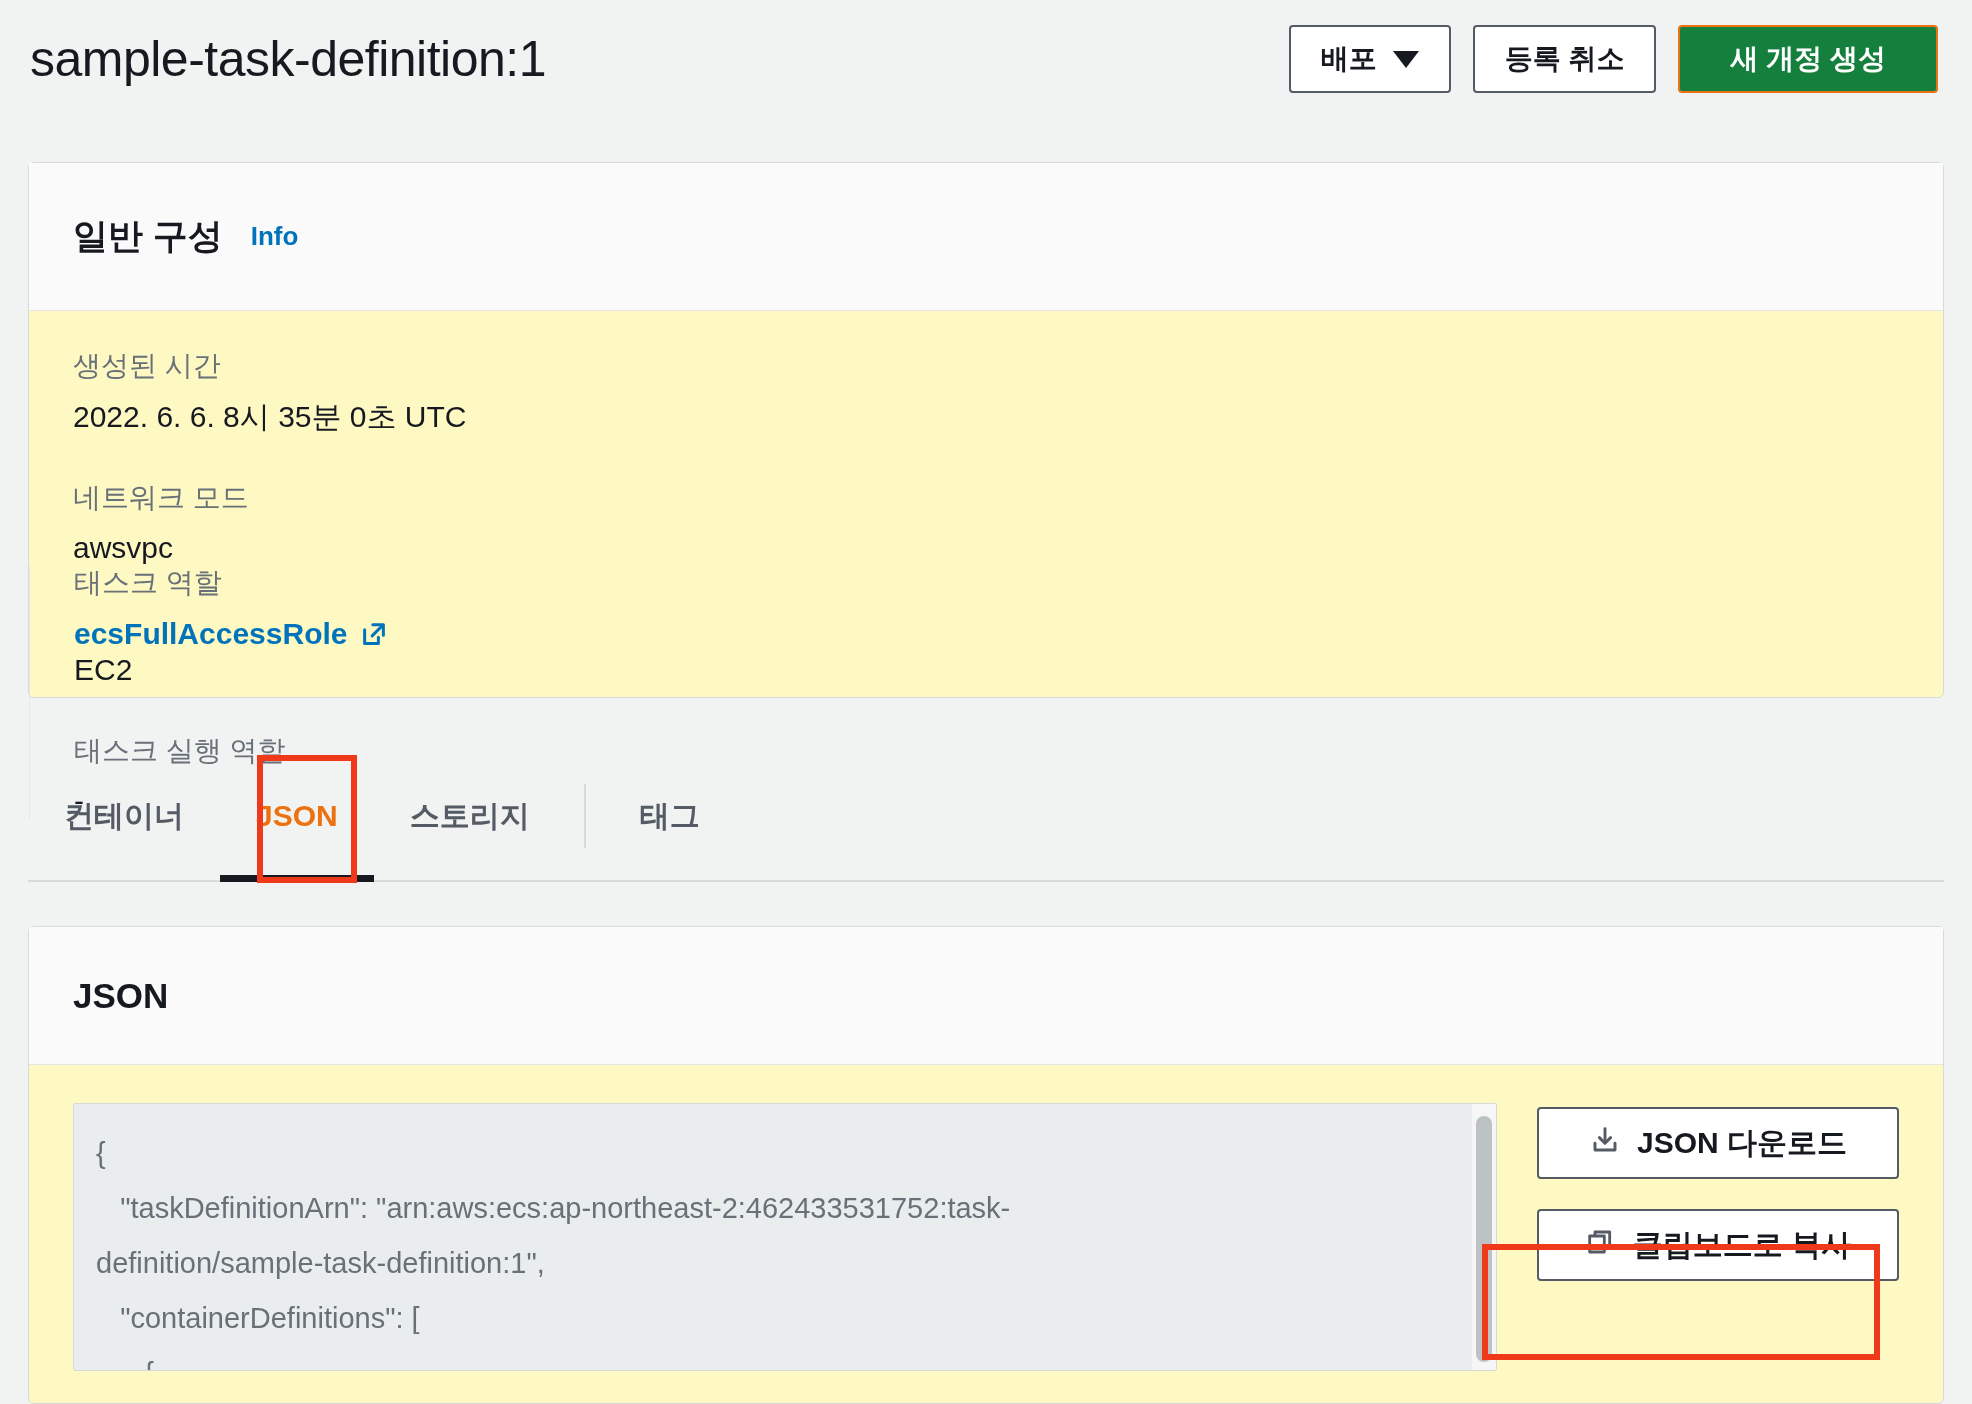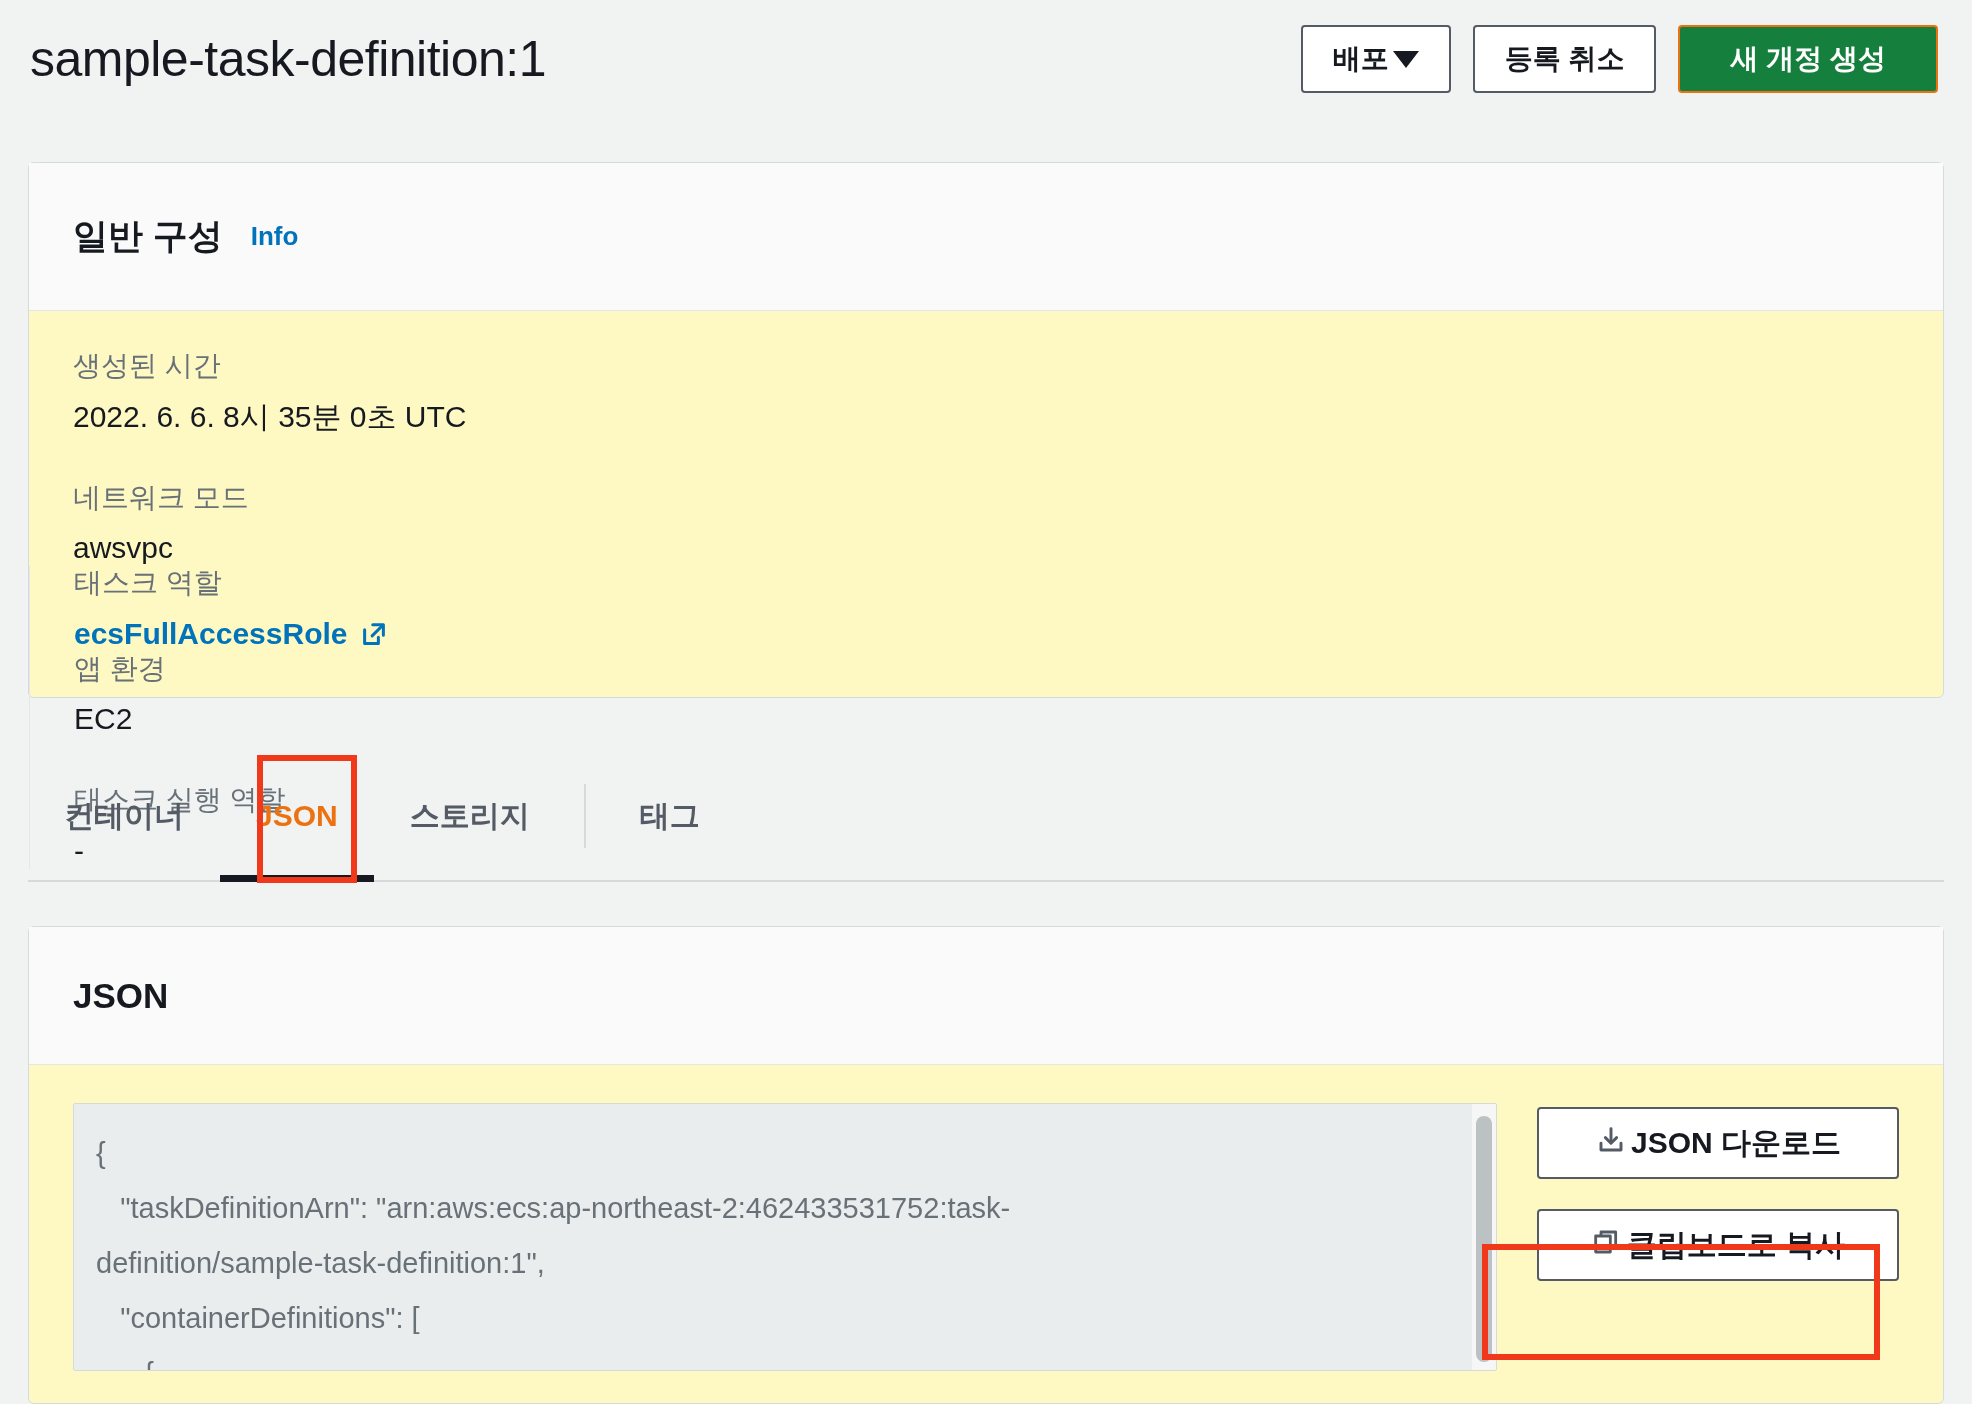--- a/index.html
+++ b/index.html
@@ -41,21 +41,21 @@
   }
   .btn {
     box-sizing: border-box;
     height: 68px;
     border-radius: 4px;
     font-size: 28px;
     font-weight: 700;
     display: flex;
     align-items: center;
     justify-content: center;
-    gap: 4px;
+    gap: 16px;
     white-space: nowrap;
     cursor: pointer;
     font-family: inherit;
   }
   .btn-normal {
     background: #ffffff;
     border: 2px solid #545b64;
     color: #16191f;
     padding: 0 30px;
   }
@@ -292,21 +292,20 @@
               <path d="M11 4.5h8.5V13" fill="none" stroke="#0073bb" stroke-width="2.4" stroke-linecap="round" stroke-linejoin="round"></path>
               <path d="M19 5L10.5 13.5" fill="none" stroke="#0073bb" stroke-width="2.4" stroke-linecap="round"></path>
             </svg>
           </span>
         </div>
       </div>
     </div>
 
     <div class="detail-col">
       <div class="field">
-        <div class="field-label">앱 환경</div>
         <div class="field-value">EC2</div>
       </div>
       <div class="field">
         <div class="field-label">태스크 실행 역할</div>
         <div class="field-value">-</div>
       </div>
     </div>
 
   </div>
 </div>

